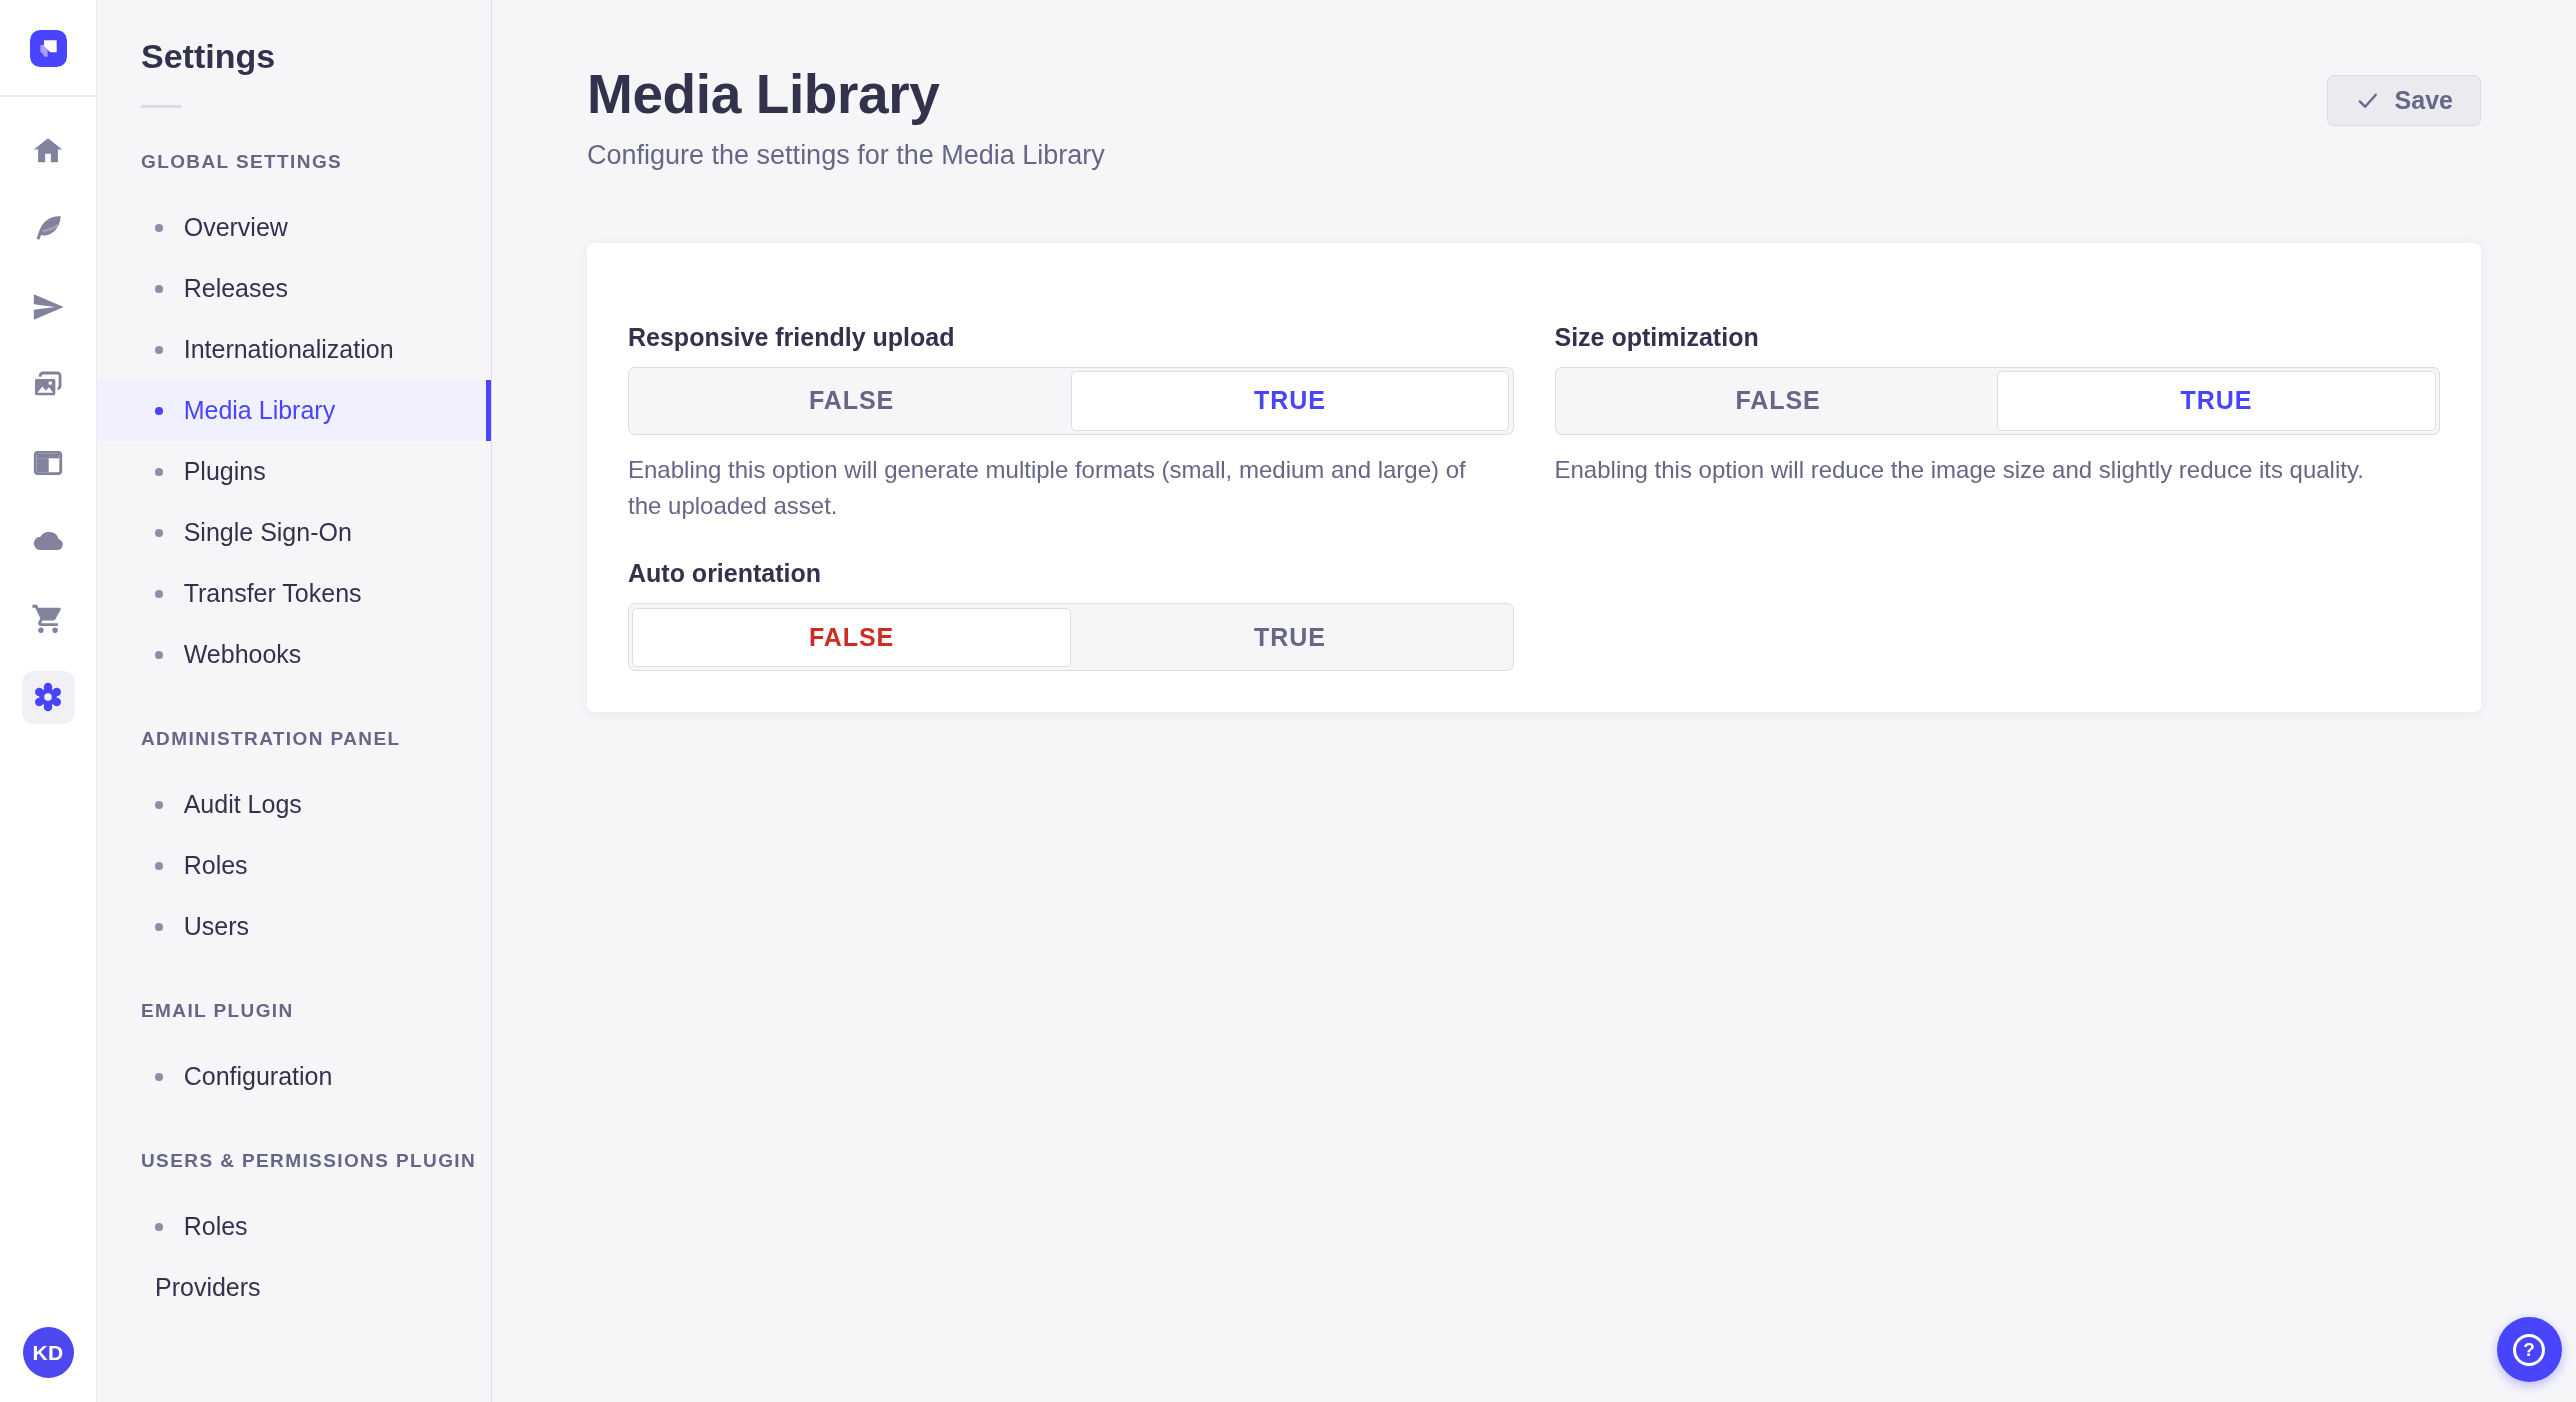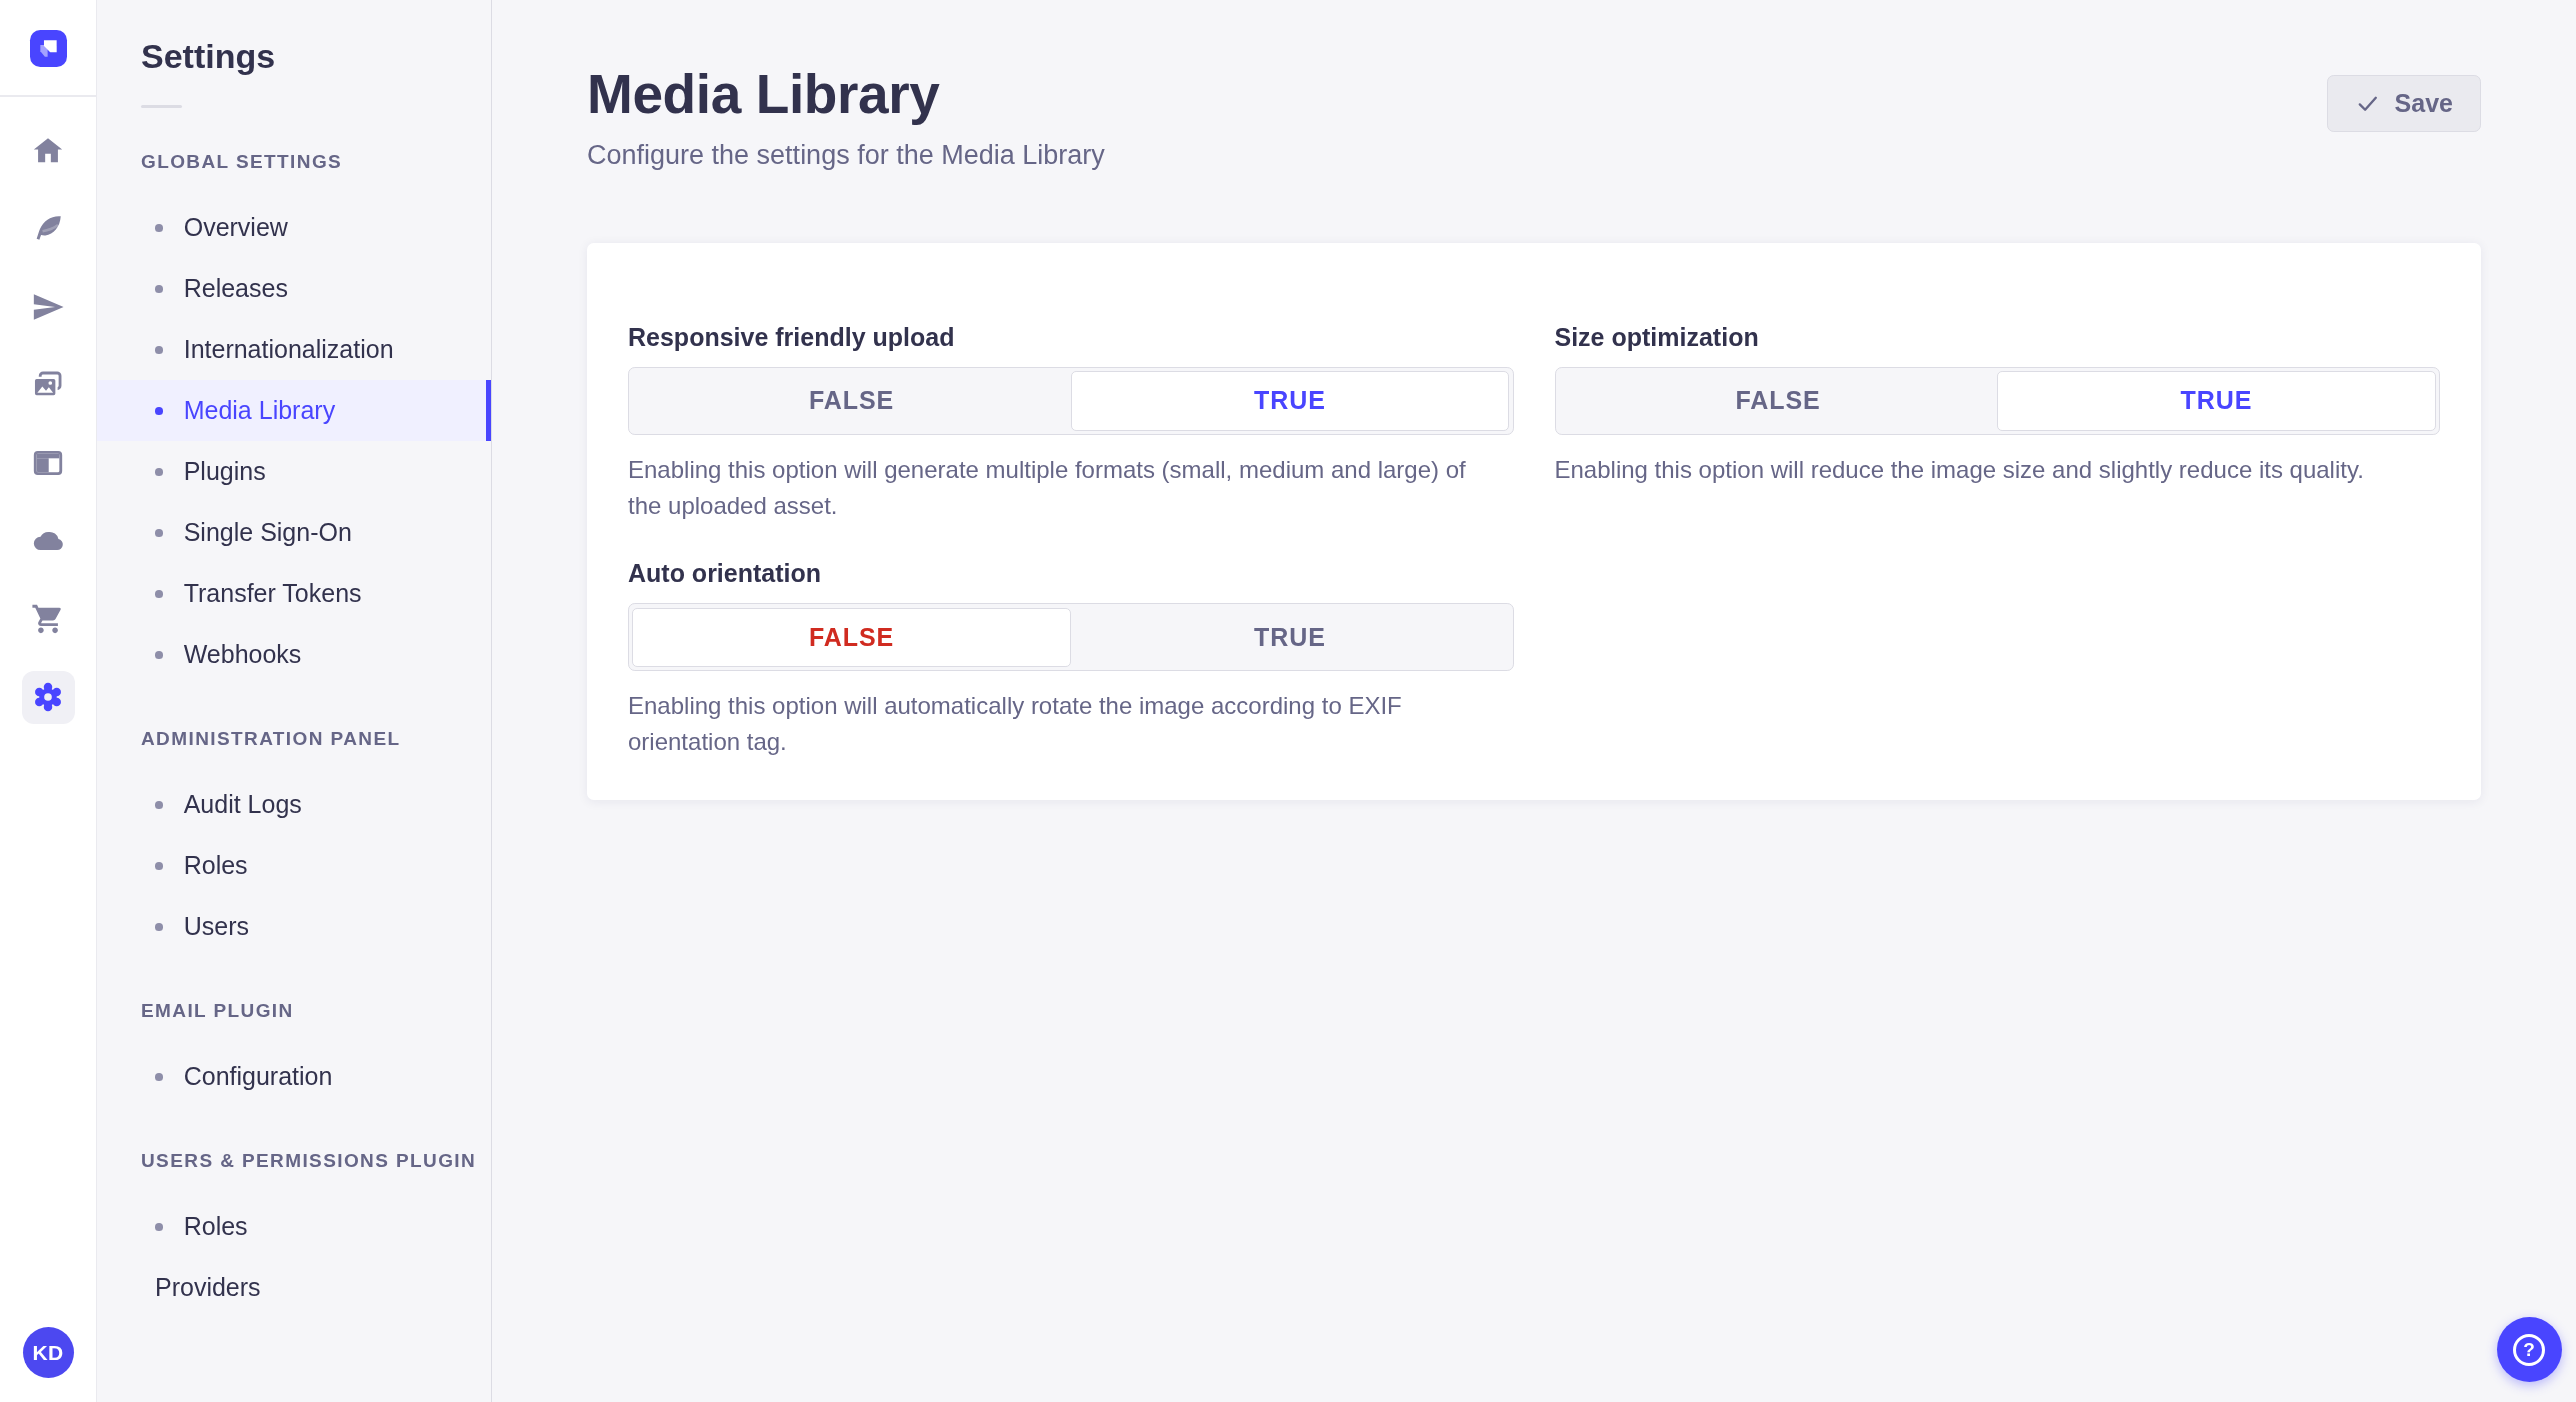--- a/index.html
+++ b/index.html
@@ -69,21 +69,21 @@
     content: ""; position: absolute; right: 0; top: 0; bottom: 0;
     width: 5.1px; background: #4945ff;
   }
 
   
   .main { flex: 1; padding: 0 95px; overflow: hidden; }
   .header-row { display: flex; justify-content: space-between; align-items: flex-start; padding-top: 65px; }
   .page-title { font-size: 55px; font-weight: 700; letter-spacing: -0.4px; color: #32324d; line-height: 1.08; }
   .page-subtitle { margin-top: 15.3px; font-size: 27px; color: #666687; }
   .save-btn {
-    margin-top: 10.2px; height: 57px; padding: 8px 27px;
+    margin-top: 10.2px; height: 51px; padding: 8px 27px;
     background: #eaeaef; border: 1.7px solid #dcdce4; border-radius: 6.8px;
     color: #666687; font-family: "Liberation Sans", sans-serif;
     font-size: 25px; font-weight: 600; cursor: pointer;
     display: flex; align-items: center; gap: 14.5px;
   }
   .save-btn svg { width: 25.6px; height: 25.6px; }
 
   .card {
     margin-top: 72px; background: #ffffff; border-radius: 6.8px;
     box-shadow: 0 1.7px 10.2px rgba(33, 33, 82, 0.07);
@@ -303,21 +303,20 @@
             <button class="toggle-opt opt-true selected">TRUE</button>
           </div>
           <p class="field-desc">Enabling this option will reduce the image size and slightly reduce its quality.</p>
         </div>
         <div>
           <div class="field-label">Auto orientation</div>
           <div class="toggle">
             <button class="toggle-opt opt-false selected">FALSE</button>
             <button class="toggle-opt opt-true">TRUE</button>
           </div>
-          <p class="field-desc">Enabling this option will automatically rotate the image according to EXIF orientation tag.</p>
         </div>
       </div>
   </section>
 </main>
 
 <button class="help-fab">
   <span class="help-ring">?</span>
 </button>
 
 

